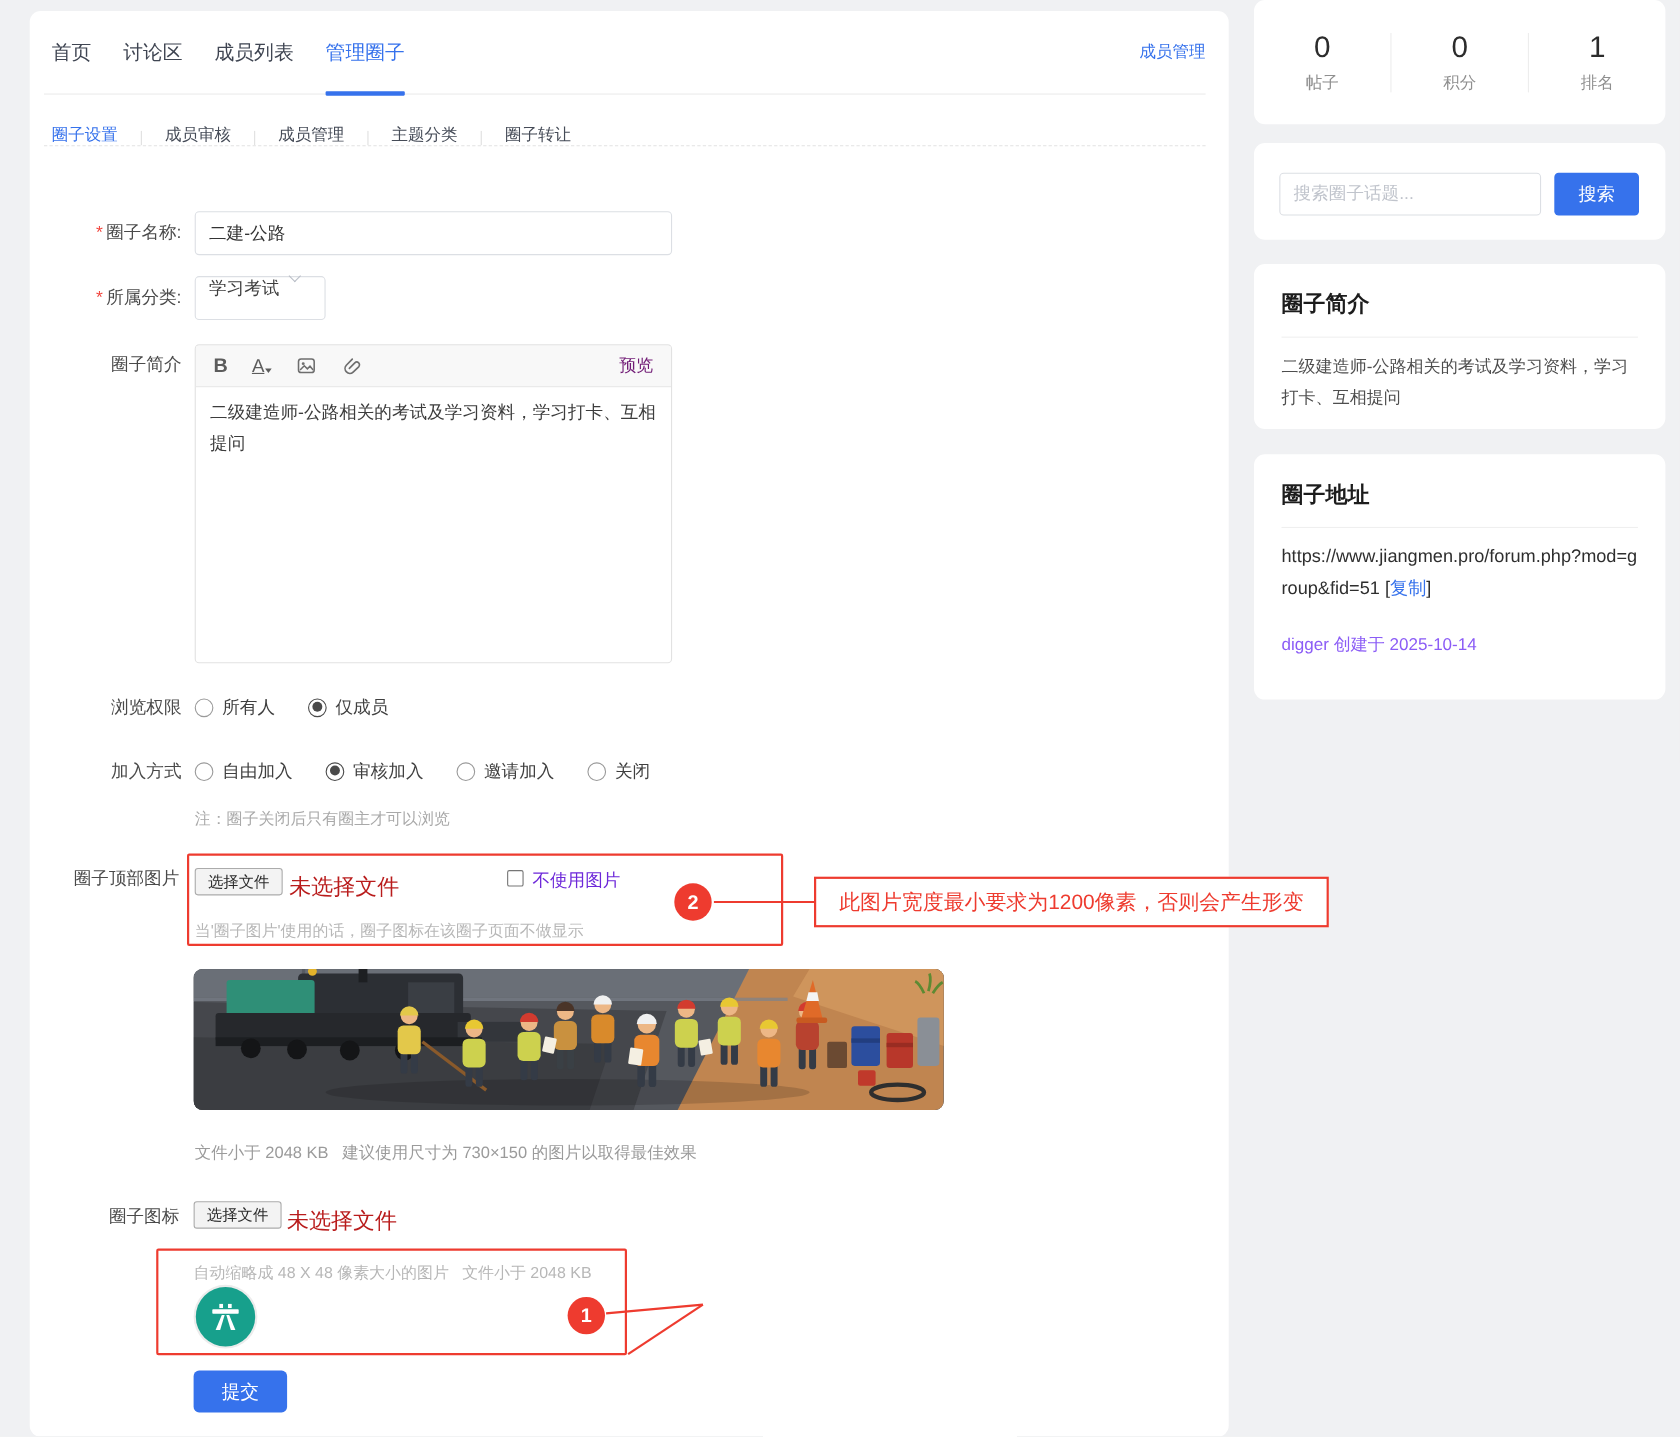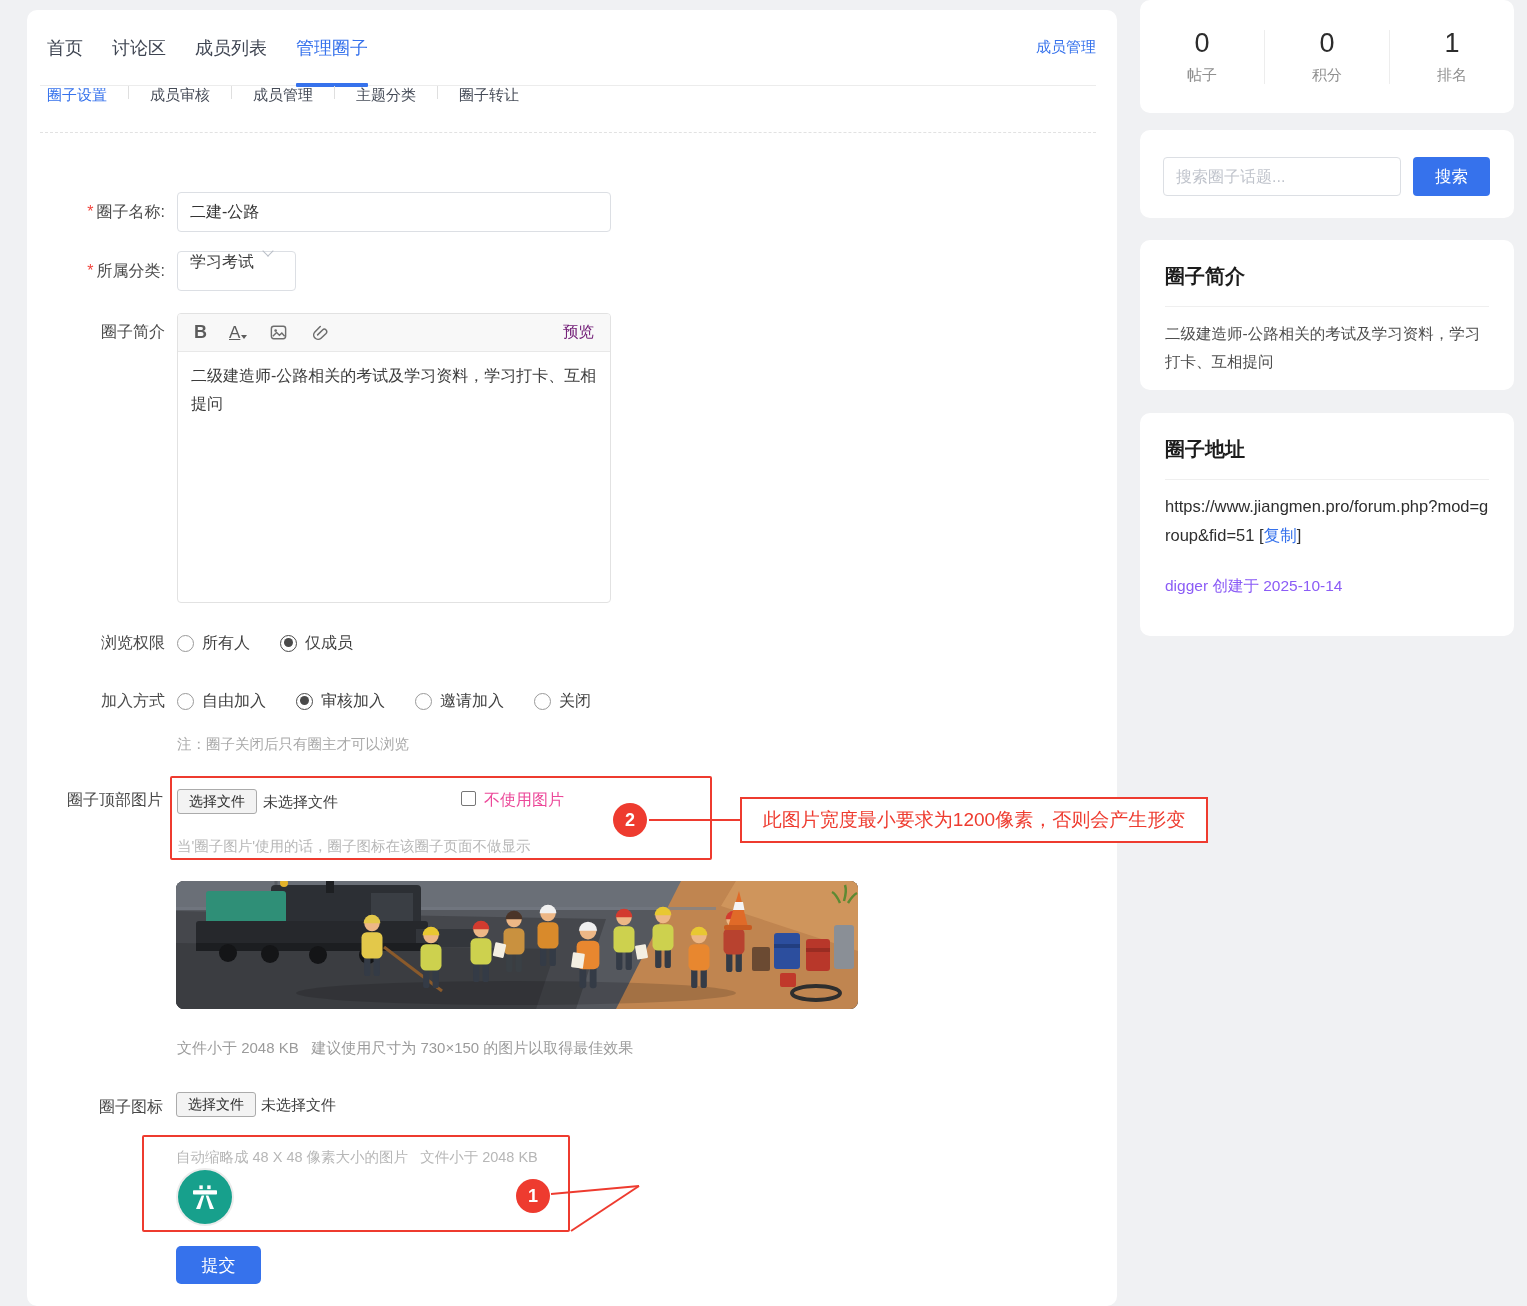--- a/index.html
+++ b/index.html
@@ -13,21 +13,21 @@
 
   
   .main-card{position:absolute;left:27px;top:10px;width:1090px;height:1296px;background:#fff;border-radius:10px}
 
   .nav{position:absolute;left:13px;right:21px;top:0;height:76px;display:flex;align-items:stretch;gap:29px;padding-left:7px;border-bottom:1px solid #ececec;font-size:18px;color:#3f4552}
   .tab{display:flex;align-items:center;position:relative;cursor:pointer}
   .tab.active{color:var(--accent)}
   .tab.active::after{content:"";position:absolute;left:0;right:0;bottom:-2px;height:4px;background:var(--accent);border-radius:1px}
   .recommend{margin-left:auto;align-self:center;font-size:15px;color:var(--accent);cursor:pointer;text-decoration:none}
 
-  .subnav{position:absolute;left:20px;top:76px;height:46px;display:flex;align-items:flex-start;font-size:15px;color:#454b57}
+  .subnav{position:absolute;left:20px;top:76px;height:46px;display:flex;align-items:flex-end;font-size:15px;color:#454b57}
   .subitem{cursor:pointer;white-space:nowrap}
   .subitem.active{color:var(--accent)}
   .sep{width:1px;height:13px;background:#dfdfdf;margin:0 21px}
   .dashed{position:absolute;left:13px;right:21px;top:122px;border-top:1px dashed #e2e2e2}
 
   .flabel{position:absolute;left:0;width:138px;text-align:right;font-size:16px;color:#4a4a4a}
   .req{color:#f1453d;margin-right:3px}
 
   .text-input{position:absolute;border:1px solid #dcdfe4;border-radius:4px;font-size:16px;color:#333;padding:4px 12px;font-family:inherit;background:#fff;outline:none}
   .select{position:absolute;border:1px solid #dcdfe4;border-radius:4px;display:flex;align-items:flex-start;padding:0 12px;font-size:16px;color:#3d3d3d;cursor:pointer;background:#fff}
@@ -46,23 +46,23 @@
   .rlabel{width:123px;text-align:right;color:#4a4a4a;margin-right:12px}
   .opt{display:flex;align-items:center;gap:8px;cursor:pointer;margin-right:30px}
   .radio{width:17px;height:17px;border:1.5px solid #9a9a9a;border-radius:50%;background:#fff;flex:none}
   .radio.sel{border-color:#4a4a4a}
   .radio.sel::after{content:"";display:block;width:9px;height:9px;margin:2.5px;border-radius:50%;background:#4a4a4a}
 
   .note{position:absolute;font-size:14.5px;color:#a9a9a9}
   .hint{position:absolute;font-size:14.5px;color:#b7b7b7}
   .pre{white-space:pre-wrap}
   .file-btn{position:absolute;height:25px;padding:0 11px;background:#f3f3f3;border:1px solid #ababab;border-radius:3px;font-size:14px;color:#2b2b2b;font-family:inherit;cursor:pointer}
-  .file-status{position:absolute;font-size:15px;color:#404040}
+  .file-status{position:absolute;font-size:20px;color:#b91c1c}
   .checkbox{position:absolute;width:15px;height:15px;border:1.5px solid #767676;border-radius:2px;background:#fff;cursor:pointer}
-  .cb-label{position:absolute;font-size:16px;color:#ec4899;cursor:pointer}
+  .cb-label{position:absolute;font-size:16px;color:#6d28d9;cursor:pointer}
 
   .banner{position:absolute;left:149px;top:871px;width:682px;height:128px;border-radius:8px;overflow:hidden;background:#55585e}
   .caption{position:absolute;left:150px;top:1029px;font-size:15px;color:#9b9b9b}
 
   .icon-circle{position:absolute;left:151px;top:1160px;width:54px;height:54px;border-radius:50%;background:var(--teal);display:flex;align-items:center;justify-content:center;box-shadow:0 0 0 2px #ececec}
 
   .submit-btn{position:absolute;left:149px;top:1236px;width:85px;height:38px;background:var(--accent);color:#fff;font-size:17px;border:none;border-radius:5px;cursor:pointer;font-family:inherit}
 
   
   .side-card{position:absolute;left:1140px;width:374px;background:#fff;border-radius:10px}

